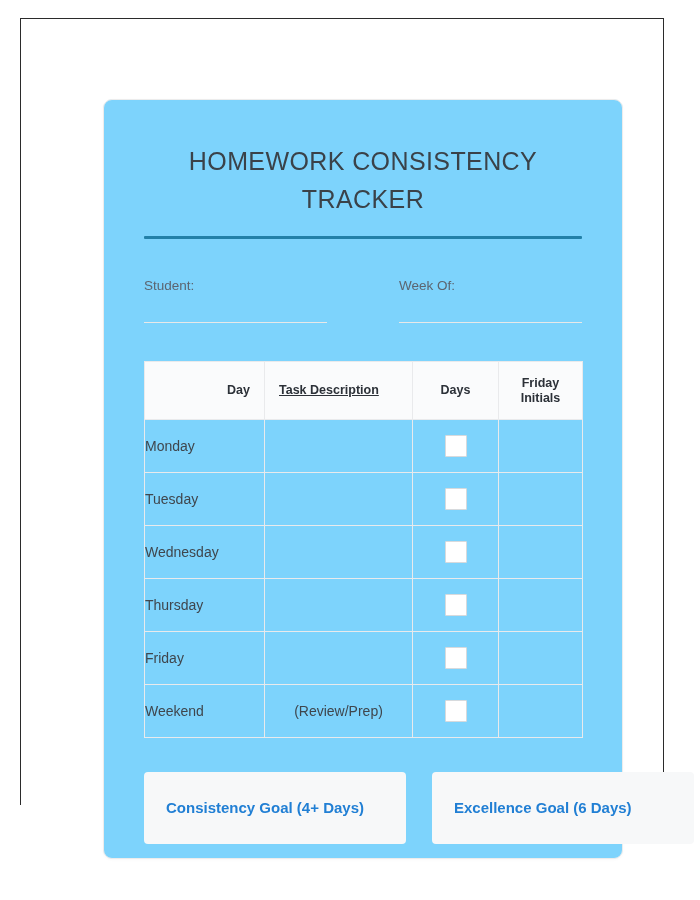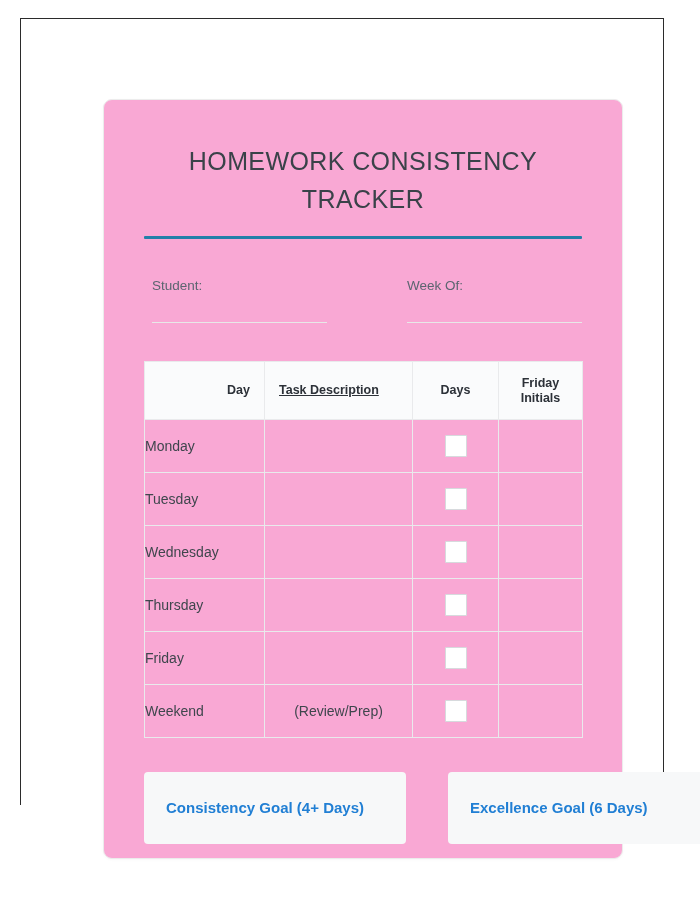--- a/index.html
+++ b/index.html
@@ -26,21 +26,21 @@
     overflow: visible;
   }
 
   
   #doc-card {
     position: absolute;
     left: 82px;
     top: 80px;
     width: 520px;
     height: 760px;
-    background: #f9a8d4;
+    background: #7dd3fc;
     border: 1px solid #ececec;
     border-radius: 9px;
     box-shadow: 0 1px 3px rgba(0,0,0,0.03);
   }
 
   
   .doc-title {
     margin: 0;
     padding: 42px 52px 0 52px;
     font-size: 25px;
@@ -60,21 +60,20 @@
 
   
   .field-row {
     display: flex;
     margin: 38px 40px 0 40px;
     gap: 72px;
   }
   .field {
     flex: 1 1 0;
     min-width: 0;
-    margin-left: 8px;
   }
   .field-label {
     font-size: 13.5px;
     color: #5c6570;
     line-height: 18px;
     margin-bottom: 12px;
     display: block;
   }
   .field-line-wrap {
     border-bottom: 1px solid #e8e8e8;
@@ -142,21 +141,21 @@
     border: 1px solid #d7dadd;
     background: #ffffff;
     border-radius: 1px;
     vertical-align: middle;
   }
 
   
   .goal-row {
     display: flex;
     margin: 34px 0 0 40px;
-    gap: 42px;
+    gap: 26px;
   }
   .goal-box {
     width: 262px;
     flex: 0 0 262px;
     background: #f7f8f9;
     border-radius: 4px;
     padding: 26px 22px 26px 22px;
   }
   .goal-title {
     display: block;

